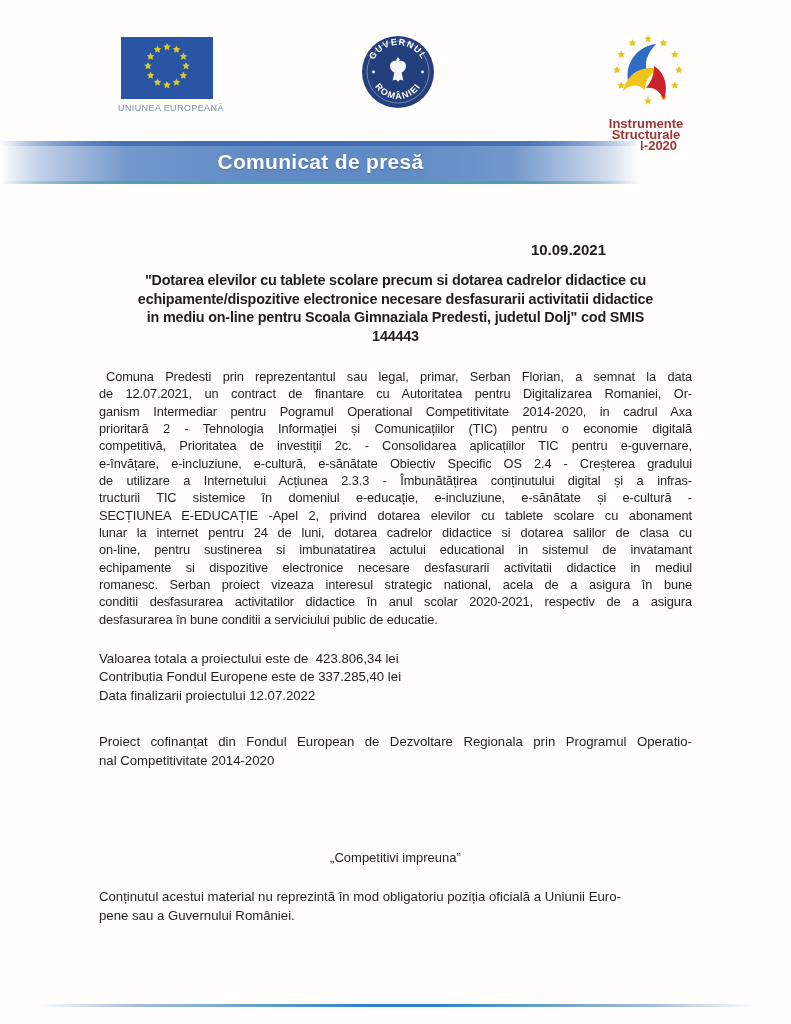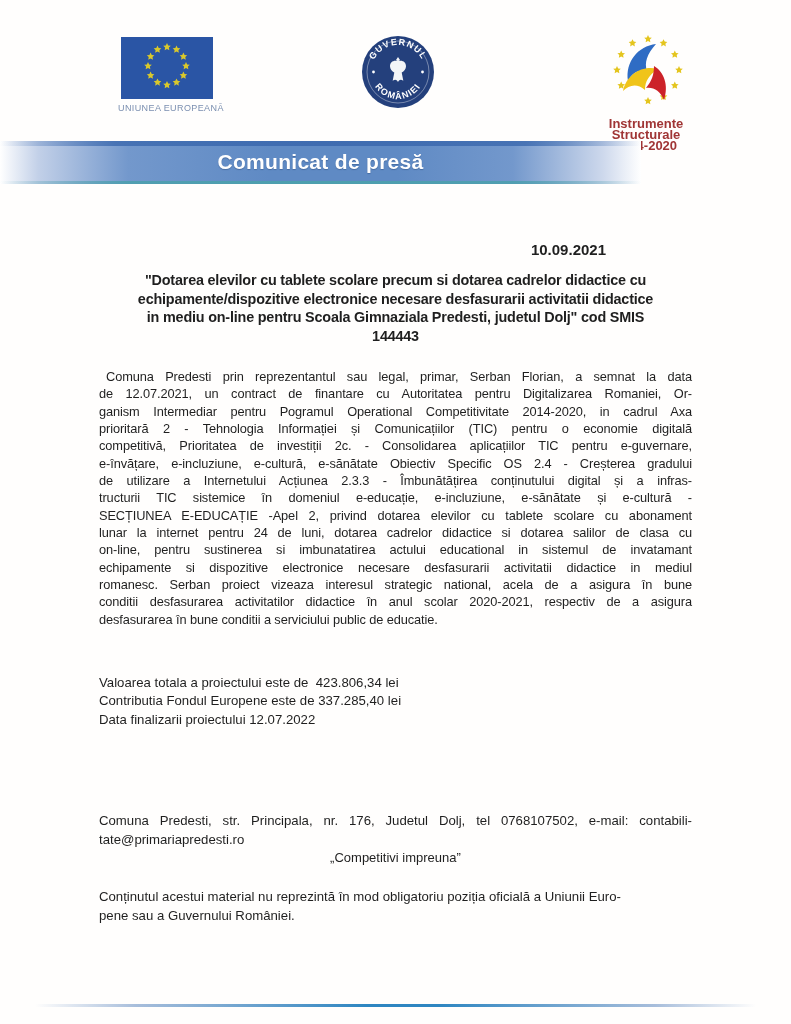--- a/index.html
+++ b/index.html
@@ -35,21 +35,21 @@
     font-size:21px; font-weight:bold; letter-spacing:0.3px;
     text-shadow:0 1px 1px rgba(40,70,120,0.45);
   }
 
   
   .doc { position:absolute; left:99px; width:593px; }
   .date-line  { top:233px; font-size:15px; font-weight:bold; text-align:right; padding-right:86px; box-sizing:border-box;margin-top:8px; }
   .doc-title  { top:271px; font-size:14.4px; font-weight:bold; text-align:center; line-height:18.6px; letter-spacing:-0.2px; }
   .body-text  { top:368px; font-size:12.8px; line-height:17.35px; letter-spacing:-0.1px; }
   .body-text .line:first-child { text-indent:7px; }
-  .facts      { top:650px; font-size:13.2px; line-height:18.4px;margin-top:24px; }
+  .facts      { top:650px; font-size:13.2px; line-height:18.4px; }
   .cofinance  { top:733px; font-size:13.2px; line-height:18.5px; }
   .contact    { top:812px; font-size:13.2px; line-height:18.5px; }
   .motto      { top:850px; font-size:13px; text-align:center; }
   .disclaimer { top:888px; font-size:13.2px; line-height:18.5px; text-align:left; }
 
   .line { white-space:pre-wrap; }
   .just { text-align:justify; text-align-last:justify; text-justify:inter-word; white-space:normal; }
 
   
   .footer-rule {
@@ -164,25 +164,25 @@
       <div class="line just">conditii desfasurarea activitatilor didactice în anul scolar 2020-2021, respectiv de a asigura</div>
       <div class="line">desfasurarea în bune conditii a serviciului public de educatie.</div>
     </div>
 
   <div class="doc facts">
       <div class="line">Valoarea totala a proiectului este de  423.806,34 lei</div>
       <div class="line">Contributia Fondul Europene este de 337.285,40 lei</div>
       <div class="line">Data finalizarii proiectului 12.07.2022</div>
     </div>
 
+  <div class="doc cofinance">
+      <div class="line just">Proiect cofinanțat din Fondul European de Dezvoltare Regionala  prin Programul Operatio-</div>
+      <div class="line">nal Competitivitate 2014-2020</div>
+    </div>
 
-  <div class="doc contact">
-      <div class="line just">Comuna Predesti, str. Principala, nr. 176, Judetul Dolj, tel 0768107502, e-mail: contabili-</div>
-      <div class="line">tate@primariapredesti.ro</div>
-    </div>
 
   <div class="doc motto">„Competitivi impreuna”</div>
 
   <div class="doc disclaimer">
       <div class="line">Conținutul acestui material nu reprezintă în mod obligatoriu poziția oficială a Uniunii Euro-</div>
       <div class="line">pene sau a Guvernului României.</div>
     </div>
 
   <div class="footer-rule"></div>
 

